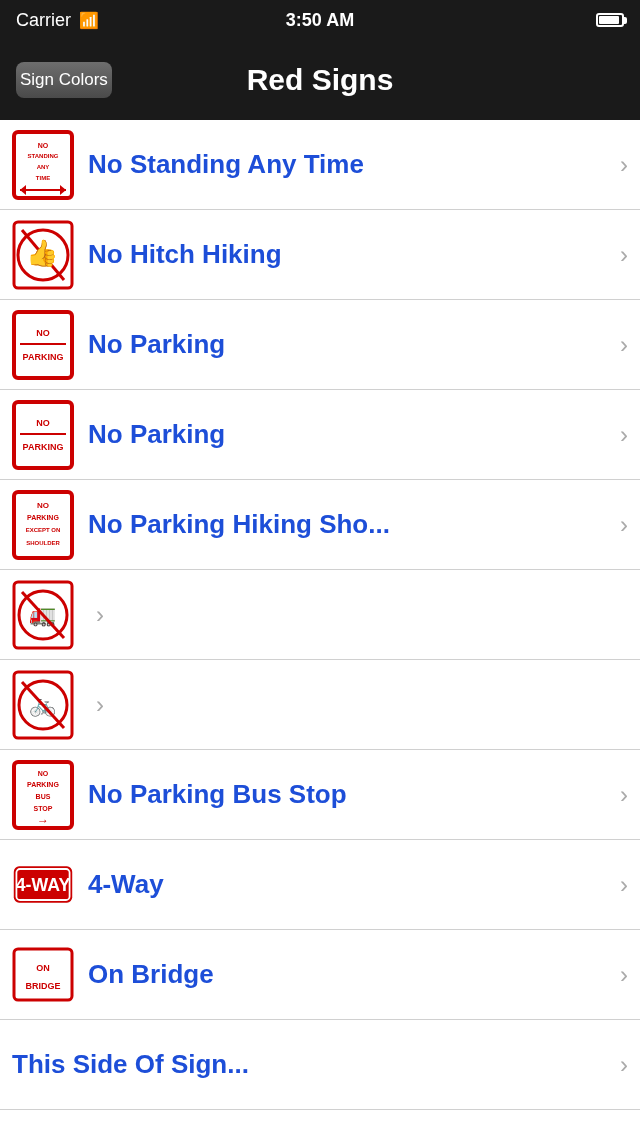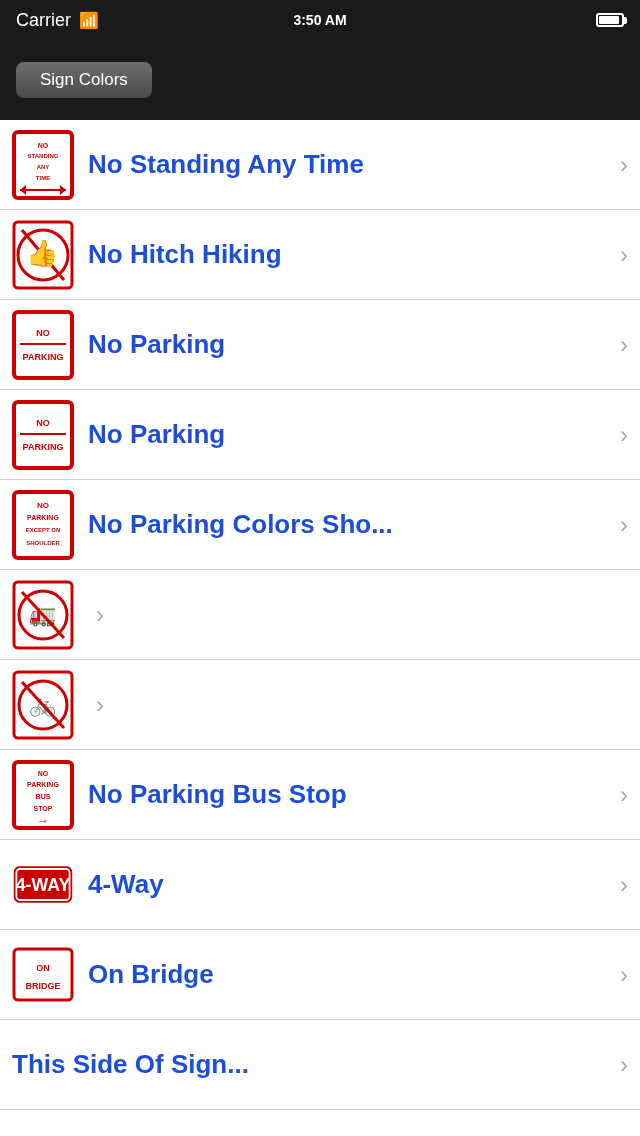--- a/index.html
+++ b/index.html
@@ -21,21 +21,21 @@
       align-items: center;
       justify-content: space-between;
       padding: 0 16px;
       color: white;
       font-size: 18px;
       font-weight: 500;
     }
     .status-left { display: flex; align-items: center; gap: 8px; }
     .status-carrier { font-size: 18px; }
     .wifi-icon { font-size: 16px; }
-    .status-time { font-size: 14px; font-weight: 600; position: absolute; left: 50%; transform: translateX(-50%); text-align: center; }
+    .status-time { font-size: 18px; font-weight: 600; position: absolute; left: 50%; transform: translateX(-50%); text-align: center; }
     .battery-icon {
       width: 28px; height: 14px;
       border: 2px solid white;
       border-radius: 3px;
       position: relative;
       display: inline-flex;
       align-items: center;
     }
     .battery-icon::after {
       content: '';
@@ -61,21 +61,21 @@
       display: flex;
       align-items: center;
       padding: 0 16px;
       position: relative;
     }
     .back-button {
       background: linear-gradient(to bottom, #6e6e6e, #4a4a4a);
       color: white;
       border: none;
       border-radius: 8px;
-      padding: 8px 24px;
+      padding: 8px 4px;
       font-size: 17px;
       font-weight: 500;
       cursor: pointer;
       z-index: 1;
     }
     .nav-title {
       position: absolute;
       left: 50%;
       transform: translateX(-50%);
       color: white;
@@ -129,20 +129,21 @@
     <span class="wifi-icon">📶</span>
   </div>
   <span class="status-time">3:50 AM</span>
   <div class="battery-icon">
     <div class="battery-fill"></div>
   </div>
 </div>
 
 <div class="nav-bar">
   <button class="back-button">Sign Colors</button>
+  <span class="nav-title">Red Signs</span>
 </div>
 
 <div class="list-container" id="sign-list">
 <div class="list-item">
       <div class="sign-icon">
       <svg width="62" height="70" viewBox="0 0 62 70" xmlns="http://www.w3.org/2000/svg">
         <rect x="2" y="2" width="58" height="66" rx="4" fill="white" stroke="#cc0000" stroke-width="4"></rect>
         <text x="31" y="18" text-anchor="middle" font-size="7" font-weight="bold" fill="#cc0000">NO</text>
         <text x="31" y="28" text-anchor="middle" font-size="6" font-weight="bold" fill="#cc0000">STANDING</text>
         <text x="31" y="39" text-anchor="middle" font-size="6" font-weight="bold" fill="#cc0000">ANY</text>
@@ -194,21 +195,21 @@
     <div class="list-item">
       <div class="sign-icon">
       <svg width="62" height="70" viewBox="0 0 62 70" xmlns="http://www.w3.org/2000/svg">
         <rect x="2" y="2" width="58" height="66" rx="4" fill="white" stroke="#cc0000" stroke-width="4"></rect>
         <text x="31" y="18" text-anchor="middle" font-size="8" font-weight="bold" fill="#cc0000">NO</text>
         <text x="31" y="30" text-anchor="middle" font-size="7" font-weight="bold" fill="#cc0000">PARKING</text>
         <text x="31" y="42" text-anchor="middle" font-size="6" font-weight="bold" fill="#cc0000">EXCEPT ON</text>
         <text x="31" y="55" text-anchor="middle" font-size="6" font-weight="bold" fill="#cc0000">SHOULDER</text>
       </svg>
       </div>
-      <span class="item-label">No Parking Colors Sho...</span>
+      <span class="item-label">No Parking Hiking Sho...</span>
       <span class="chevron">›</span>
     </div>
     <div class="list-item">
       <div class="sign-icon">
       <svg width="62" height="70" viewBox="0 0 62 70" xmlns="http://www.w3.org/2000/svg">
         <rect x="2" y="2" width="58" height="66" rx="4" fill="white" stroke="#cc0000" stroke-width="3"></rect>
         <circle cx="31" cy="35" r="24" fill="white" stroke="#cc0000" stroke-width="3"></circle>
         <text x="31" y="42" text-anchor="middle" font-size="22" fill="#333">🚛</text>
         <line x1="10" y1="12" x2="52" y2="58" stroke="#cc0000" stroke-width="3"></line>
       </svg>

